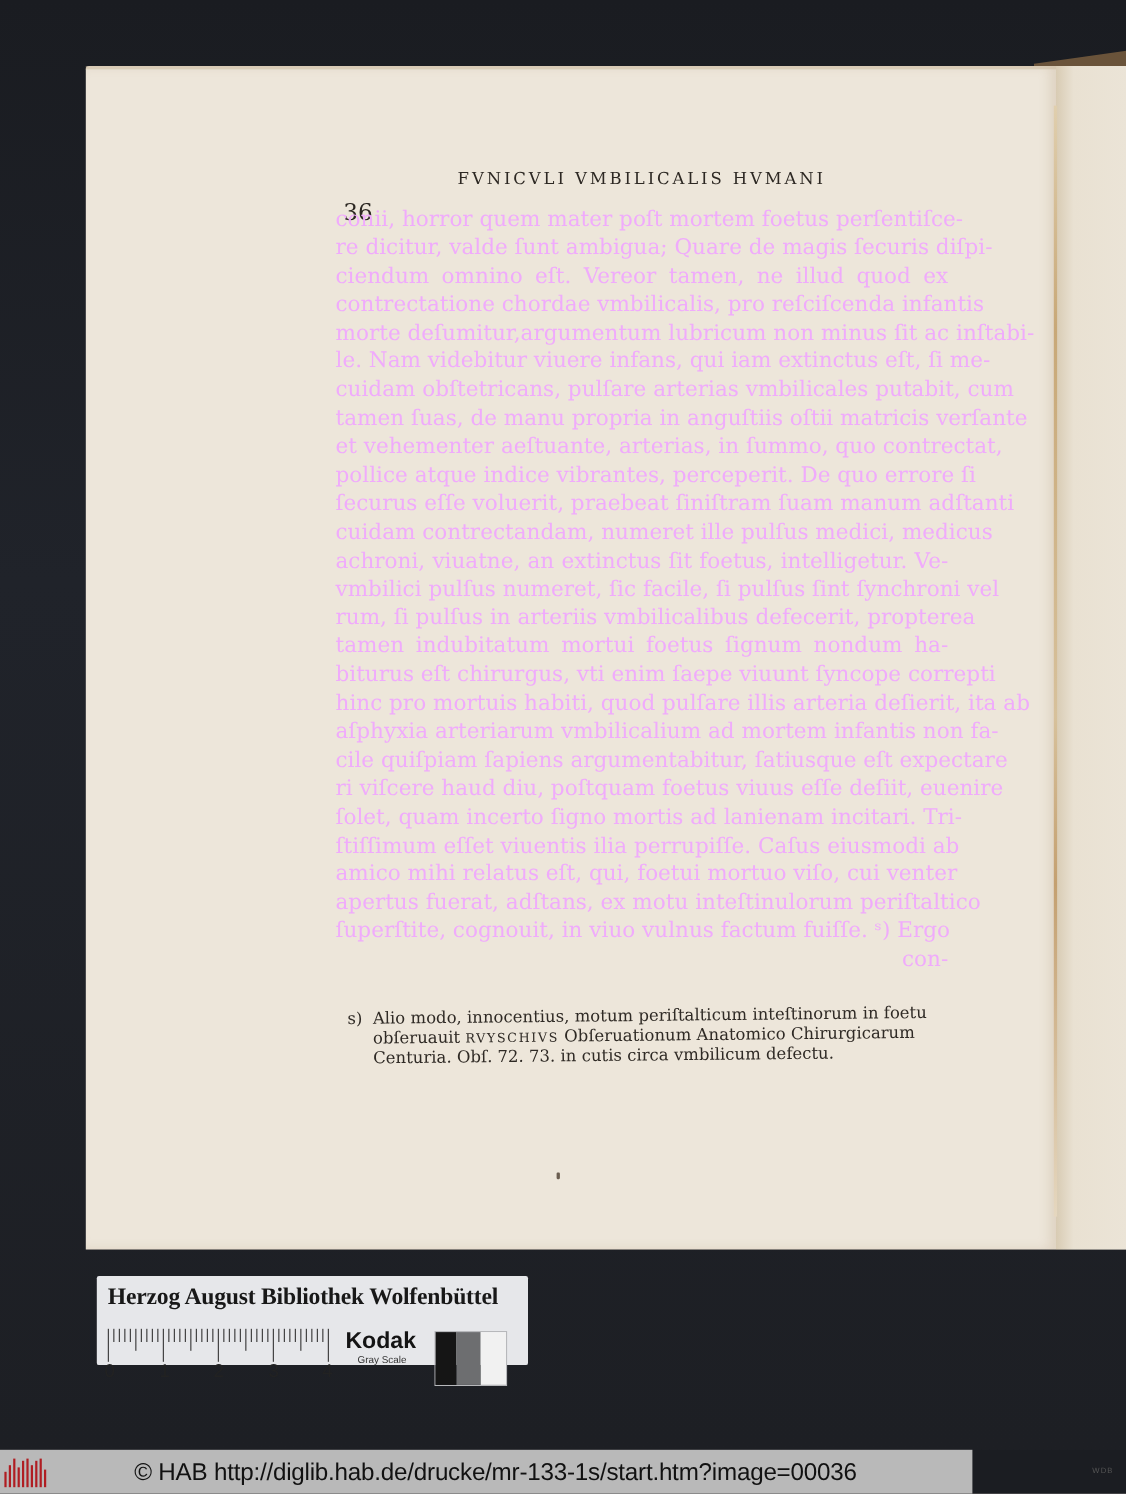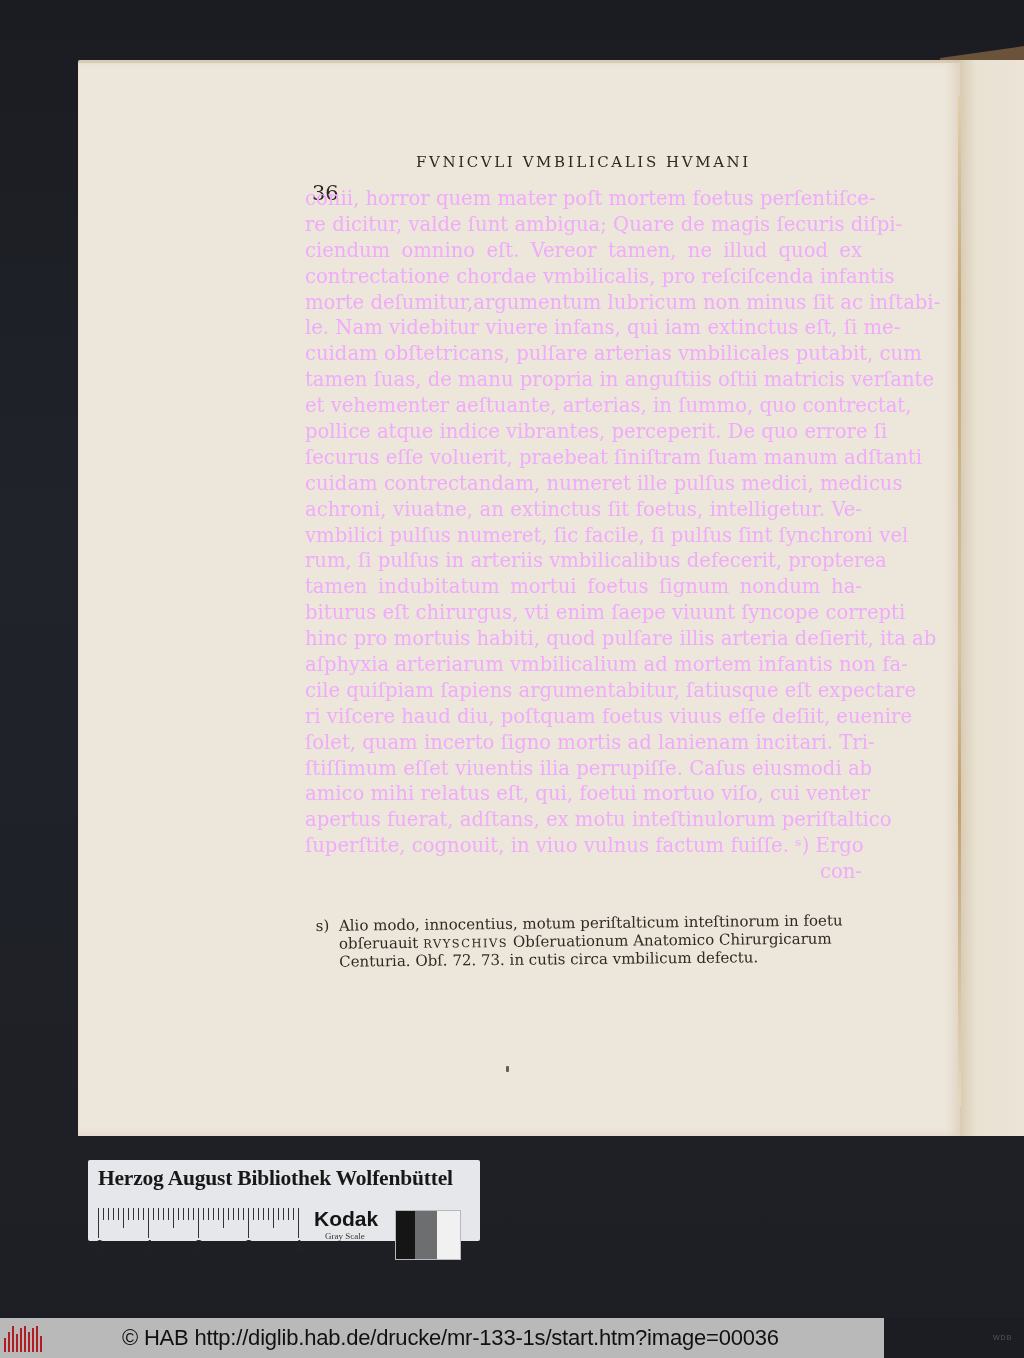--- a/index.html
+++ b/index.html
@@ -70,21 +70,21 @@
   .ruler-num {
     position:absolute; top:29px; font-family:"Liberation Sans", sans-serif;
     font-size:17px; color:#222;
   }
   .kodak {
     position:absolute; left:226px; top:47px;
     font-family:"Liberation Sans", sans-serif; font-weight:bold; font-size:21px; color:#141414;
   }
   .gray-scale-label {
     position:absolute; left:237px; top:71px;
-    font-family:Liberation Serif, serif; font-size:9px; color:#333;
+    font-family:Liberation Sans, sans-serif; font-size:9px; color:#333;
   }
   .swatches {
     position:absolute; left:307px; top:50px; width:64px; height:48px;
     display:flex; border:1px solid #b7b8bb;
   }
   .swatch { height:100%; }
 
   
   .footer {
     position:absolute; left:0; top:1318px; width:884px; height:40px;

